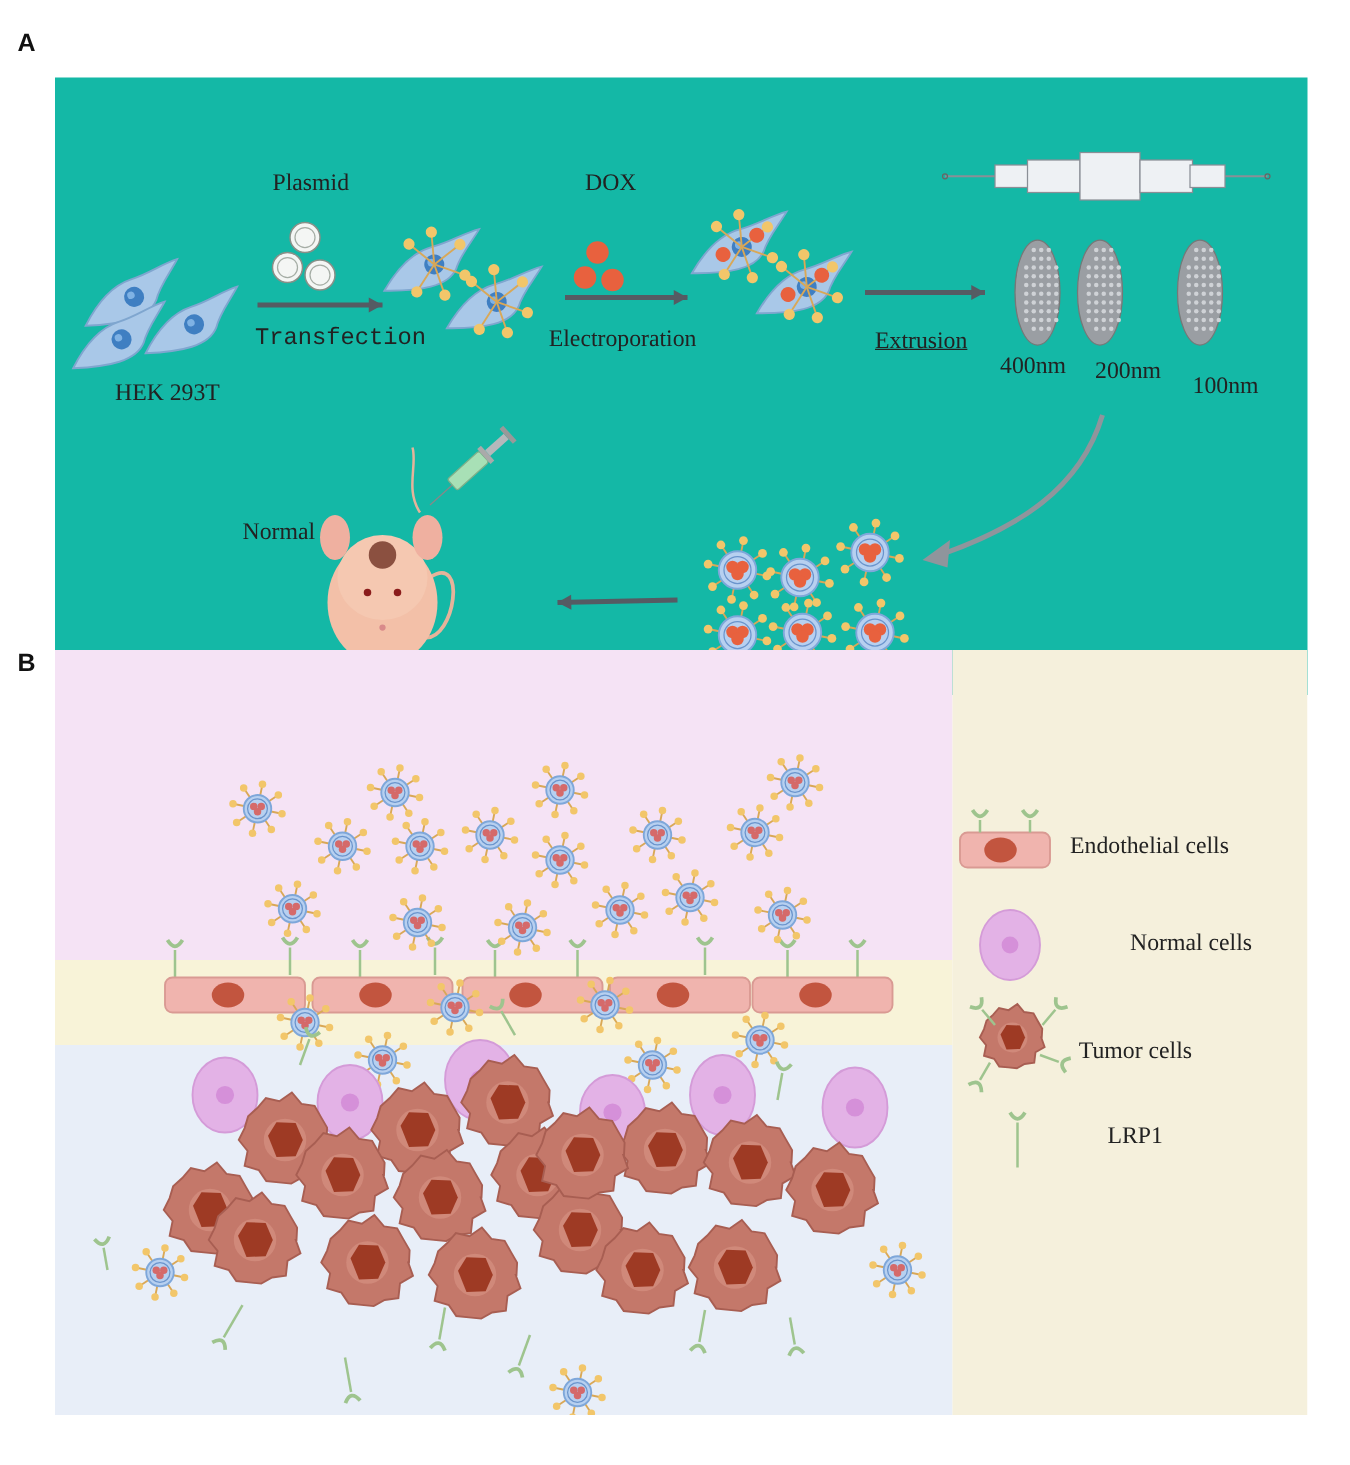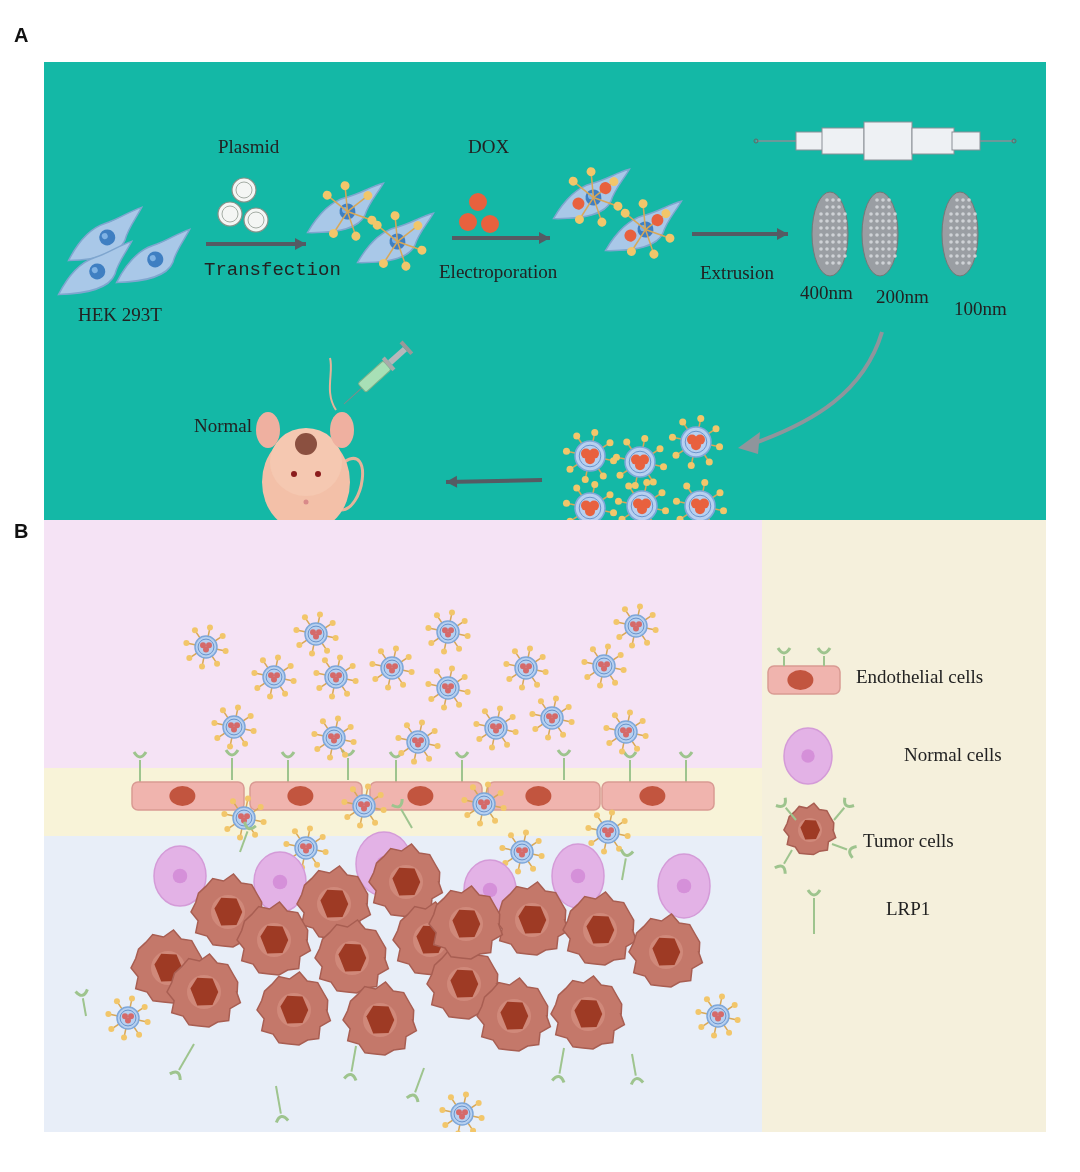--- a/index.html
+++ b/index.html
@@ -443,24 +443,24 @@
       <g transform="translate(300,342) rotate(-42)">
         <line x1="0" y1="0" x2="24" y2="0" stroke="#888" stroke-width="1"></line>
         <rect x="24" y="-6" width="34" height="12" rx="2" fill="#a8e0b6" stroke="#7fb08a"></rect>
         <rect x="58" y="-8" width="4" height="16" fill="#aaa"></rect>
         <rect x="62" y="-3" width="20" height="6" fill="#b5b8bb"></rect>
         <rect x="82" y="-8" width="4" height="16" fill="#999"></rect>
       </g>
     </svg>
   <div class="lbl" style="left:174px;top:74px;">Plasmid</div>
   <div class="lbl" style="left:160px;top:197px;font-family:Liberation Mono, monospace;">Transfection</div>
-  <div class="lbl" style="left:34px;top:242px;">HEK 293T</div>
+  <div class="lbl" style="left:48px;top:242px;">HEK 293T</div>
   <div class="lbl" style="left:424px;top:74px;">DOX</div>
   <div class="lbl" style="left:395px;top:199px;">Electroporation</div>
-  <div class="lbl" style="left:656px;top:200px;">Extrusion</div>
+  <div class="lbl" style="left:656px;top:200px;text-decoration:underline;">Extrusion</div>
   <div class="lbl" style="left:756px;top:220px;">400nm</div>
   <div class="lbl" style="left:832px;top:224px;">200nm</div>
   <div class="lbl" style="left:910px;top:236px;text-align:center;">100nm</div>
   <div class="lbl" style="left:150px;top:353px;">Normal</div>
 </div>
 
 <div class="panel" id="panelB">
   <svg id="svgB" width="1002" height="612">
       <rect x="0" y="0" width="718" height="248" fill="#f5e3f5"></rect>
       <rect x="0" y="248" width="718" height="68" fill="#f8f3d8"></rect>

